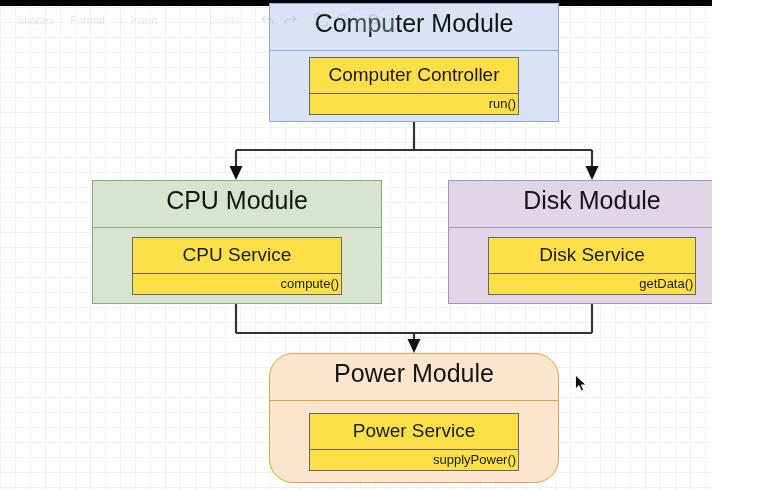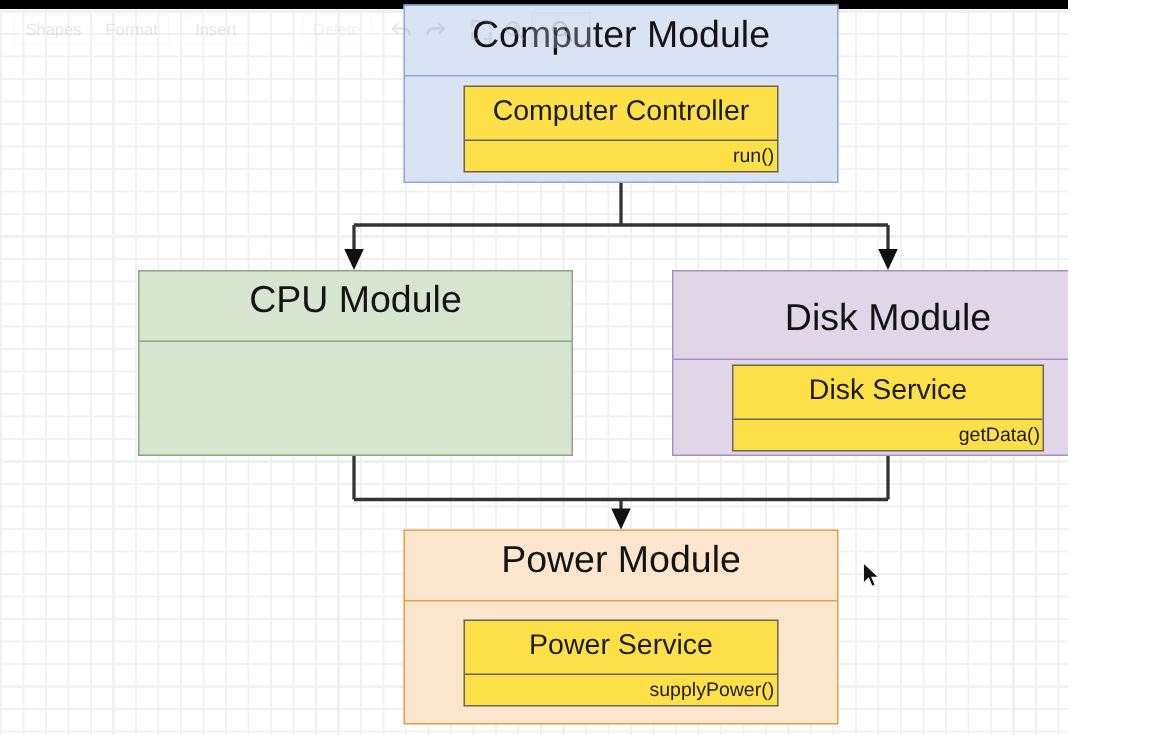--- a/index.html
+++ b/index.html
@@ -226,33 +226,39 @@
     <div class="module-body">
       <div class="service">
         <div class="service-name">Computer Controller</div>
         <div class="service-method">run()</div>
       </div>
     </div>
   </div>
 
   <div class="module" id="mod-cpu" style="background:#d7e4d0; border-color:#8aa87c;">
     <div class="module-title" style="border-bottom-color:#8aa87c;">CPU Module</div>
+    <div class="module-body">
+      <div class="service">
+        <div class="service-name">CPU Service</div>
+        <div class="service-method">compute()</div>
+      </div>
+    </div>
   </div>
 
   <div class="module" id="mod-disk" style="background:#e1d5e8; border-color:#a98ec0;">
-    <div class="module-title" style="border-bottom-color:#a98ec0;margin-top:12px;">Disk Module</div>
+    <div class="module-title" style="border-bottom-color:#a98ec0;">Disk Module</div>
     <div class="module-body">
       <div class="service">
         <div class="service-name">Disk Service</div>
         <div class="service-method">getData()</div>
       </div>
     </div>
   </div>
 
-  <div class="module" id="mod-power" style="background:#fce5cd; border-color:#e0a44a;">
+  <div class="module" id="mod-power" style="background:#fce5cd; border-color:#e0a44a;border-radius:24px;">
     <div class="module-title" style="border-bottom-color:#e0a44a;">Power Module</div>
     <div class="module-body">
       <div class="service">
         <div class="service-name">Power Service</div>
         <div class="service-method">supplyPower()</div>
       </div>
     </div>
   </div>
 
   <svg id="cursor" width="14" height="20" viewBox="0 0 14 20">

